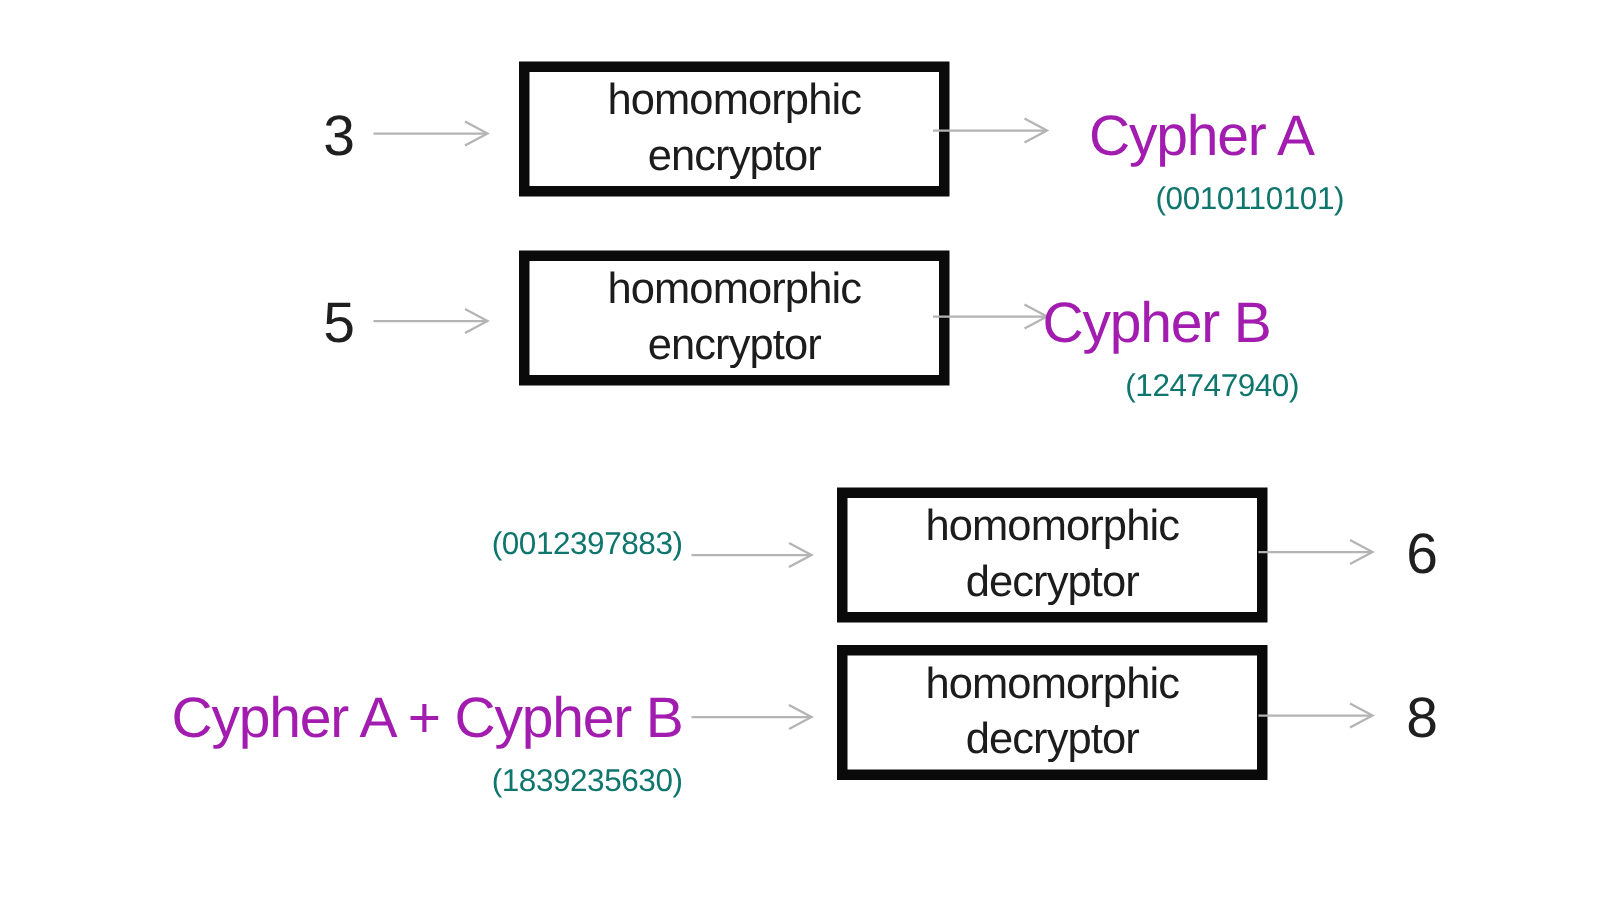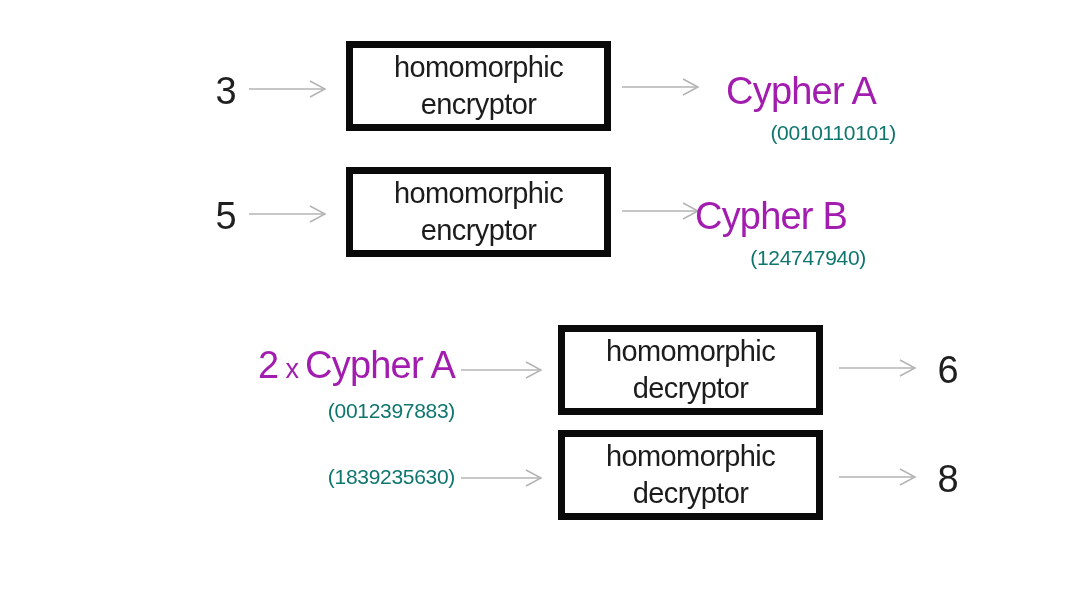--- a/index.html
+++ b/index.html
@@ -27,21 +27,21 @@
   }
   .num {
     font-size: 38px;
     line-height: 44px;
     color: #1f1f1f;
     text-align: center;
     width: 60px;
   }
   .proc-box {
     box-sizing: border-box;
-    width: 265px;
+    width: 287px;
     height: 90px;
     border: 7px solid #0a0a0a;
     background: #ffffff;
     display: flex;
     flex-direction: column;
     align-items: center;
     justify-content: center;
   }
   .proc-box .line {
     font-size: 29px;
@@ -121,23 +121,20 @@
         <path d="M62 3 L77 11 L62 19"></path>
     </svg>
   </span>
 
   <div class="abs out-group" style="left:676px; top:194px;">
     <span class="big-label">Cypher B</span>
     <span class="code">(124747940)</span>
   </div>
 
   <div class="abs expr-group" style="right:625px; top:343px;">
-    <span class="expr-line big-label">
-      <span>2</span><span class="op-small">x</span><span>Cypher A</span>
-    </span>
     <span class="code">(0012397883)</span>
   </div>
 
   <span class="abs arrow" style="left:460px; top:359px;">
     <svg width="84" height="22" viewBox="0 0 84 22" fill="none" stroke="#b4b4b4" stroke-width="1.5">
       <path d="M1 11 H80"></path>
         <path d="M66 3 L81 11 L66 19"></path>
     </svg>
   </span>
 
@@ -149,20 +146,21 @@
   <span class="abs arrow" style="left:838px; top:357px;">
     <svg width="80" height="22" viewBox="0 0 80 22" fill="none" stroke="#b4b4b4" stroke-width="1.5">
       <path d="M1 11 H76"></path>
         <path d="M62 3 L77 11 L62 19"></path>
     </svg>
   </span>
 
   <div class="abs num" style="left:918px; top:348px;">6</div>
 
   <div class="abs expr-group" style="right:625px; top:457px;">
+    <span class="expr-line big-label">Cypher A + Cypher B</span>
     <span class="code">(1839235630)</span>
   </div>
 
   <span class="abs arrow" style="left:460px; top:467px;">
     <svg width="84" height="22" viewBox="0 0 84 22" fill="none" stroke="#b4b4b4" stroke-width="1.5">
       <path d="M1 11 H80"></path>
         <path d="M66 3 L81 11 L66 19"></path>
     </svg>
   </span>
 

